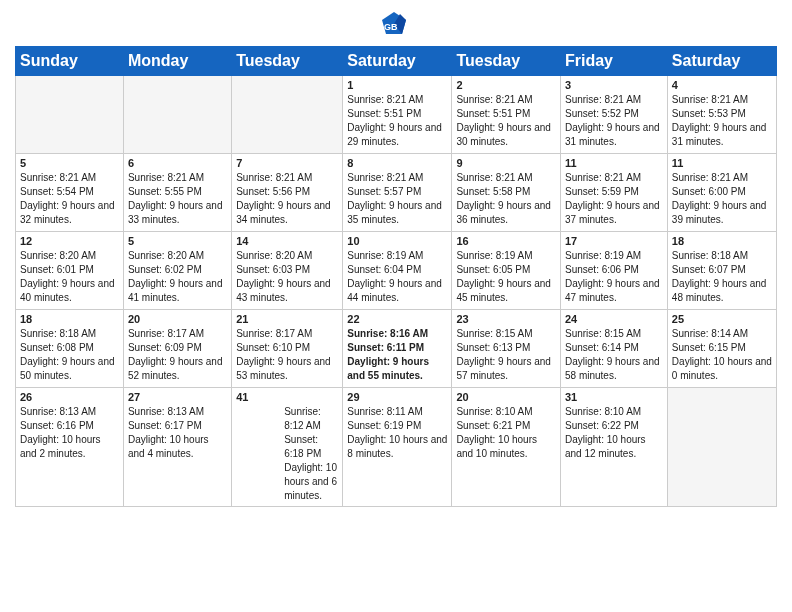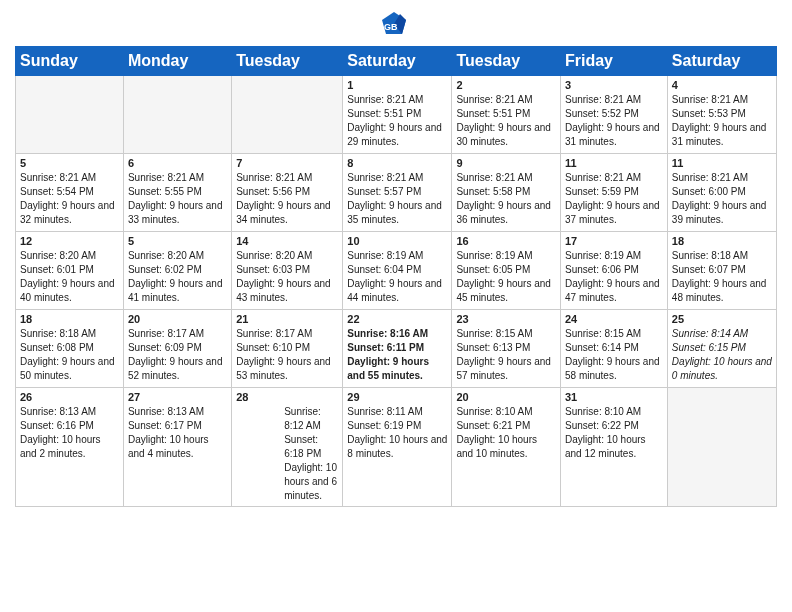--- a/index.html
+++ b/index.html
@@ -271,40 +271,40 @@
 Daylight: 9 hours and 57 minutes.</div>
           </td>
           <td>
             <div class="day-num">24</div>
             <div class="day-info" style="white-space: pre-line;">Sunrise: 8:15 AM
 Sunset: 6:14 PM
 Daylight: 9 hours and 58 minutes.</div>
           </td>
           <td>
             <div class="day-num">25</div>
-            <div class="day-info" style="white-space: pre-line; font-style: italic;">Sunrise: 8:14 AM
+            <div class="day-info" style="white-space: pre-line;">Sunrise: 8:14 AM
 Sunset: 6:15 PM
 Daylight: 10 hours and 0 minutes.</div>
           </td>
         </tr>
         <tr>
           <td>
             <div class="day-num">26</div>
             <div class="day-info" style="white-space: pre-line;">Sunrise: 8:13 AM
 Sunset: 6:16 PM
 Daylight: 10 hours and 2 minutes.</div>
           </td>
           <td>
             <div class="day-num">27</div>
             <div class="day-info" style="white-space: pre-line;">Sunrise: 8:13 AM
 Sunset: 6:17 PM
 Daylight: 10 hours and 4 minutes.</div>
           </td>
           <td>
-            <div class="day-num">28</div>
+            <div class="day-num">41</div>
             <div class="day-info" style="white-space: pre-line; margin-left: 48px;">Sunrise: 8:12 AM
 Sunset: 6:18 PM
 Daylight: 10 hours and 6 minutes.</div>
           </td>
           <td>
             <div class="day-num">29</div>
             <div class="day-info" style="white-space: pre-line;">Sunrise: 8:11 AM
 Sunset: 6:19 PM
 Daylight: 10 hours and 8 minutes.</div>
           </td>

